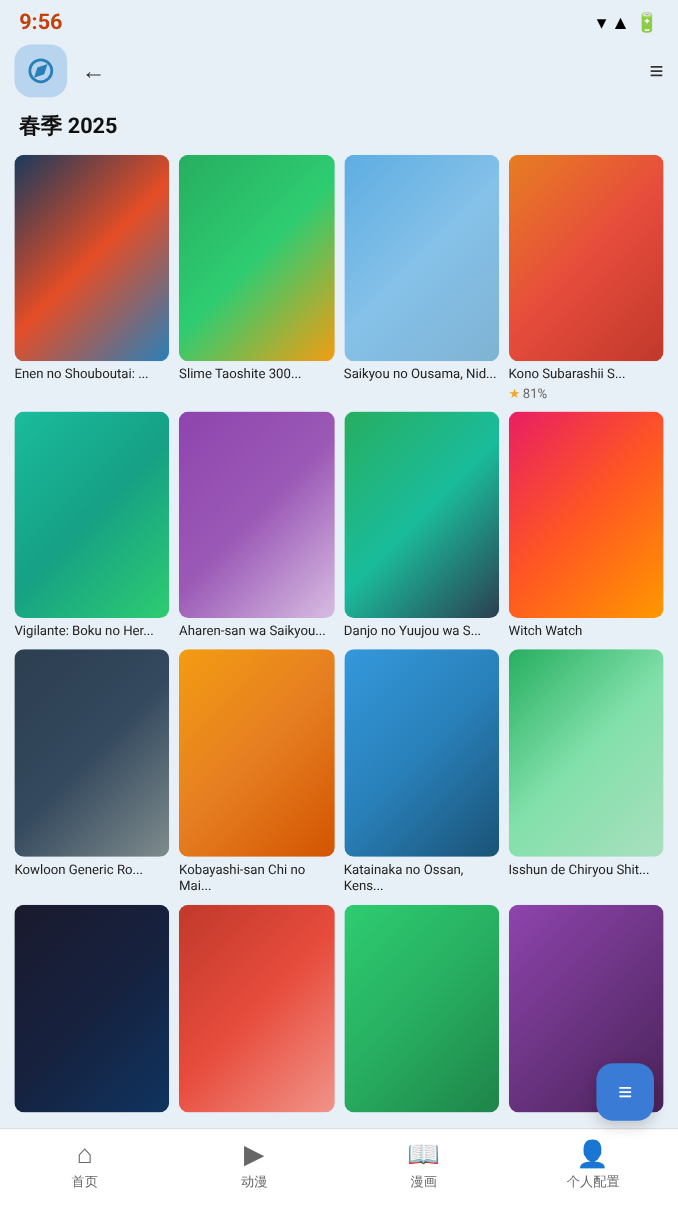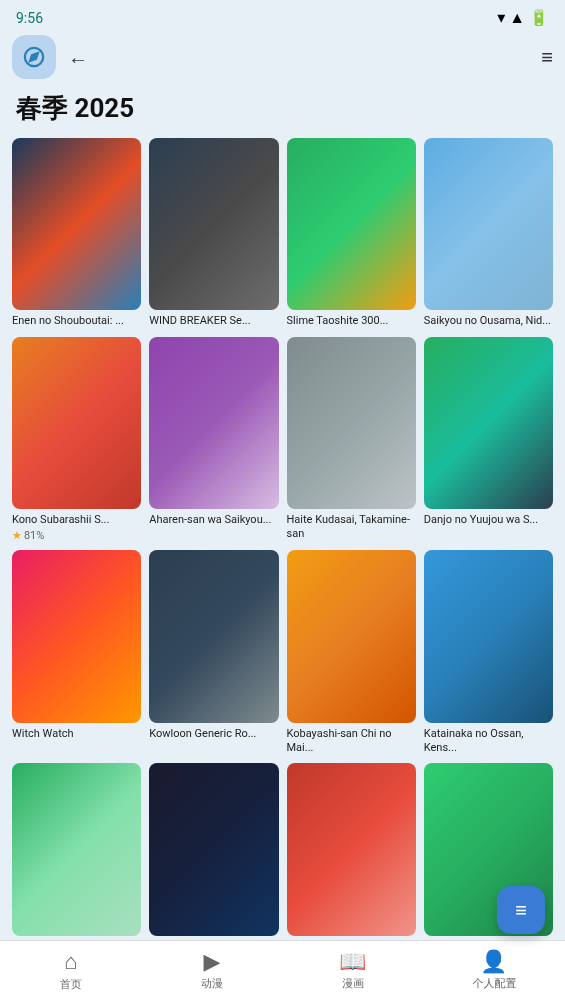--- a/index.html
+++ b/index.html
@@ -12,23 +12,23 @@
       overflow-x: hidden;
     }
     .status-bar {
       display: flex;
       justify-content: space-between;
       align-items: center;
       padding: 8px 16px 4px;
       background: #e8f0f7;
     }
     .status-time {
-      font-size: 14px;
-      font-weight: 400;
-      color: #0f766e;
+      font-size: 18px;
+      font-weight: 700;
+      color: #c2410c;
     }
     .status-icons {
       display: flex;
       gap: 4px;
       align-items: center;
     }
     .header {
       display: flex;
       align-items: center;
       justify-content: space-between;
@@ -54,21 +54,21 @@
       cursor: pointer;
       font-size: 20px;
       color: #333;
     }
     .list-icon {
       cursor: pointer;
       font-size: 20px;
       color: #333;
     }
     .page-title {
-      font-size: 26px;
+      font-size: 18px;
       font-weight: bold;
       color: #111;
       padding: 4px 16px 12px;
     }
     .grid-container {
       display: grid;
       grid-template-columns: repeat(4, 1fr);
       gap: 8px;
       padding: 0 12px;
     }
@@ -218,26 +218,20 @@
   <div class="grid-container" id="anime-grid">
 
   <div class="anime-item">
         <div class="anime-thumb">
           <div class="anime-cover cover-1"></div>
         </div>
         <div class="anime-title">Enen no Shouboutai: ...</div>
       </div>
       <div class="anime-item">
         <div class="anime-thumb">
-          <div class="anime-cover cover-2"></div>
-        </div>
-        <div class="anime-title">WIND BREAKER Se...</div>
-      </div>
-      <div class="anime-item">
-        <div class="anime-thumb">
           <div class="anime-cover cover-4"></div>
         </div>
         <div class="anime-title">Slime Taoshite 300...</div>
       </div>
       <div class="anime-item">
         <div class="anime-thumb">
           <div class="anime-cover cover-5"></div>
         </div>
         <div class="anime-title">Saikyou no Ousama, Nid...</div>
       </div>
@@ -246,29 +240,29 @@
           <div class="anime-cover cover-6"></div>
         </div>
         <div class="anime-title">Kono Subarashii S...</div>
         <div class="rating-row">
           <span class="star-icon">★</span>
           <span class="rating-text">81%</span>
         </div>
       </div>
       <div class="anime-item">
         <div class="anime-thumb">
+          <div class="anime-cover cover-7"></div>
+        </div>
+        <div class="anime-title">Vigilante: Boku no Her...</div>
+      </div>
+      <div class="anime-item">
+        <div class="anime-thumb">
           <div class="anime-cover cover-8"></div>
         </div>
         <div class="anime-title">Aharen-san wa Saikyou...</div>
-      </div>
-      <div class="anime-item">
-        <div class="anime-thumb">
-          <div class="anime-cover cover-9"></div>
-        </div>
-        <div class="anime-title">Haite Kudasai, Takamine-san</div>
       </div>
       <div class="anime-item">
         <div class="anime-thumb">
           <div class="anime-cover cover-12"></div>
         </div>
         <div class="anime-title">Danjo no Yuujou wa S...</div>
       </div>
       <div class="anime-item">
         <div class="anime-thumb">
           <div class="anime-cover cover-11"></div>

